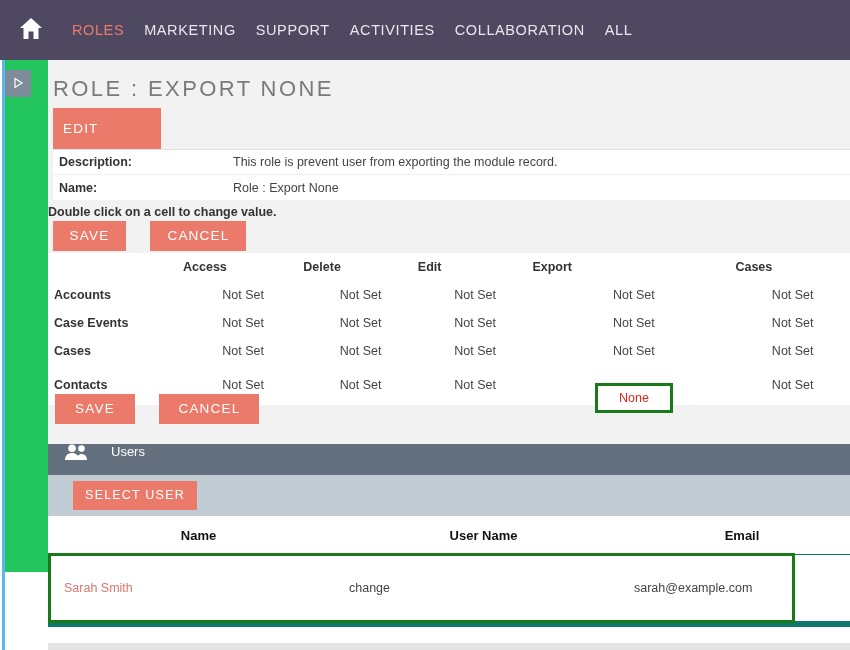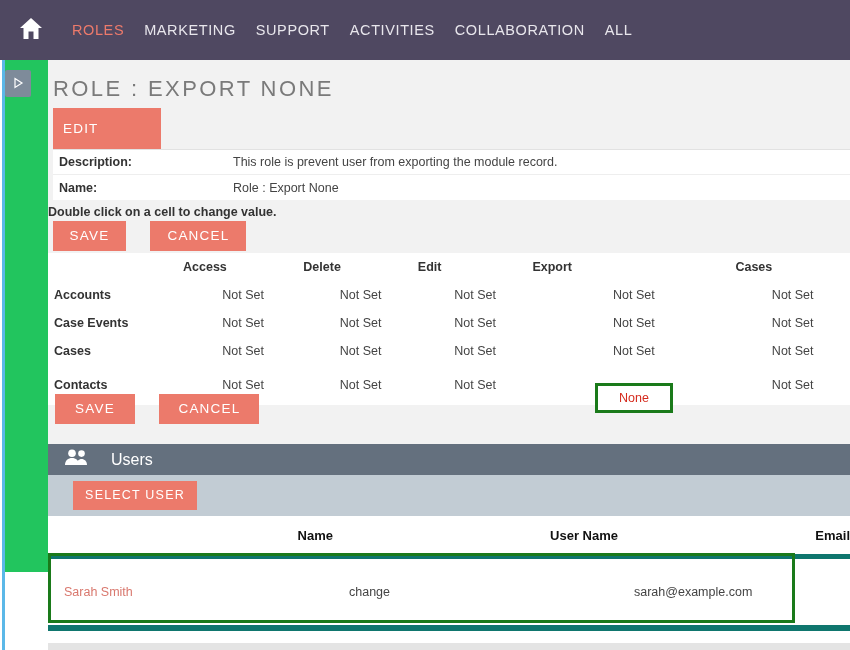--- a/index.html
+++ b/index.html
@@ -221,23 +221,23 @@
   
   .users-panel {
     position: absolute;
     left: 48px; top: 444px;
     width: 802px;
   }
   .users-header {
     background: #64707e;
     height: 31px;
     display: flex;
-    align-items: center;
+    align-items: flex-start;
     color: #ffffff;
-    font-size: 16px;
+    font-size: 13px;
     padding-left: 16px;
   }
   .users-header .people-icon { margin-right: 22px; display: block; }
   .users-toolbar {
     background: #c2ccd4;
     height: 41px;
     display: flex;
     align-items: center;
     padding-left: 25px;
   }
@@ -249,26 +249,26 @@
   .users-table-wrap {
     background: #ffffff;
     width: 802px;
   }
   table.users {
     width: 802px;
     border-collapse: collapse;
     font-size: 12.5px;
   }
   table.users th {
-    text-align: right;
+    text-align: center;
     font-weight: bold;
     color: #111111;
     font-size: 13px;
     padding: 12px 0 11px 16px;
-    border-bottom: 5px solid #0f766e;
+    border-bottom: 1px solid #0f766e;
     margin-top: 24px;
   }
   table.users td {
     padding: 26px 0 26px 16px;
     color: #444444;
     border-bottom: 6px solid #0f766e;
   }
   table.users td.linkcell a {
     color: #d9786e;
     text-decoration: none;

